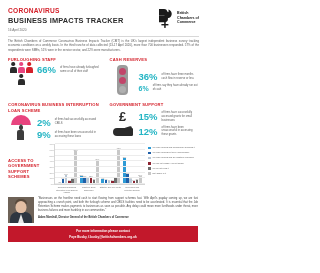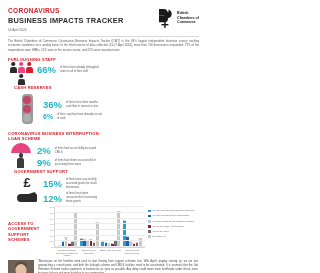--- a/index.html
+++ b/index.html
@@ -27,21 +27,21 @@
   
   .rule { height: 0.6px; background: #d8d8d8; margin: 4px 7px 0 8px; }
   .intro { font-size: 2.9px; line-height: 1.5; color: #5a5a5a;
            padding: 3px 7px 0 8px; text-align: justify; }
 
   
   .sec-h { color: #d4202a; font-size: 4.1px; font-weight: bold; letter-spacing: .2px;
            line-height: 1.3; text-transform: uppercase; }
 
   
-  .band { display: flex; padding: 0 7px 0 8px; flex-direction: column; }
+  .band { display: flex; padding: 0 7px 0 8px; }
   .col { width: 50%; }
   .col-r { padding-left: 6px; }
 
   .statrow { display: flex; align-items: center; gap: 4px; margin-top: 3px; }
   .pct { color: #25b5c4; font-size: 9.5px; font-weight: bold; line-height: 1; white-space: nowrap; }
   .pct-sm { font-size: 7px; }
   .desc { font-size: 2.7px; line-height: 1.45; color: #5a5a5a; }
 
   .icon-col { width: 26px; display: flex; flex-wrap: wrap; gap: 1px; justify-content: center; }
 

